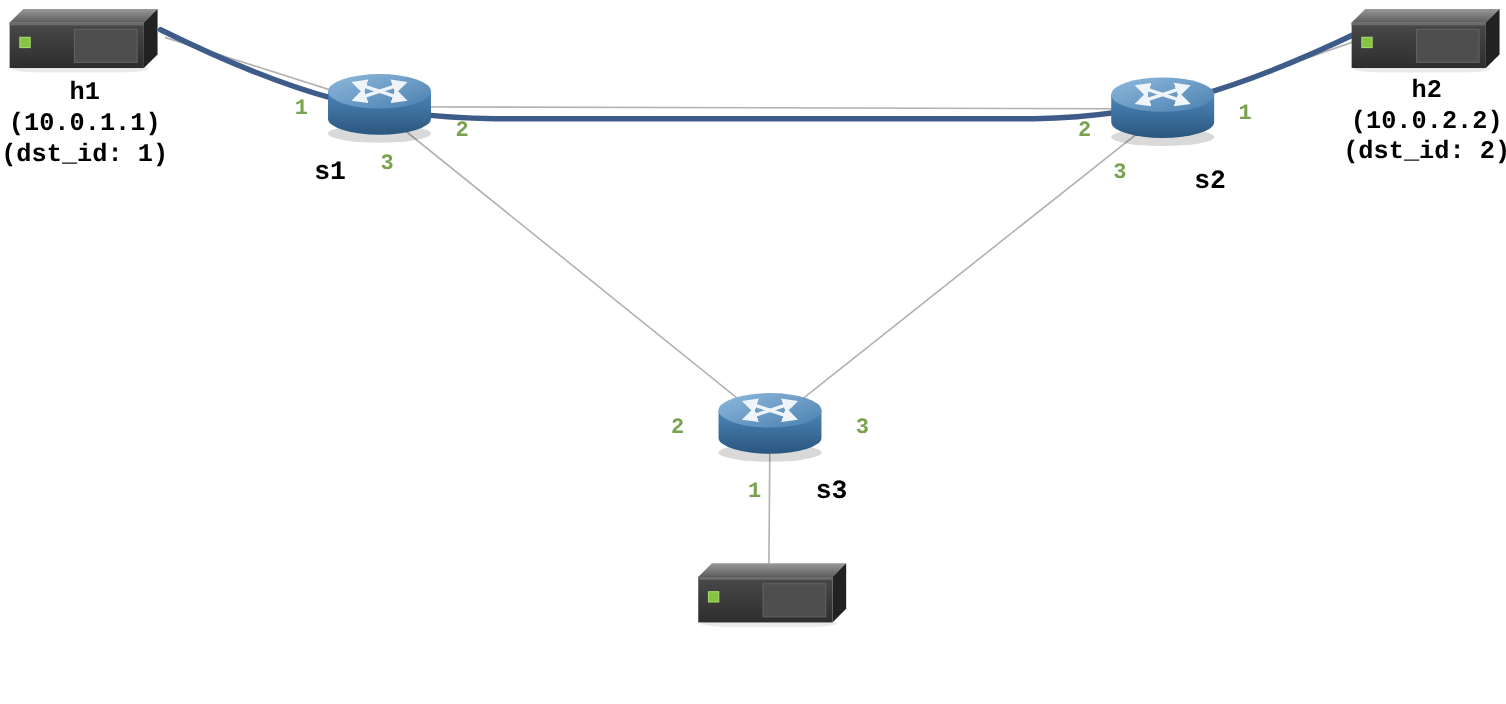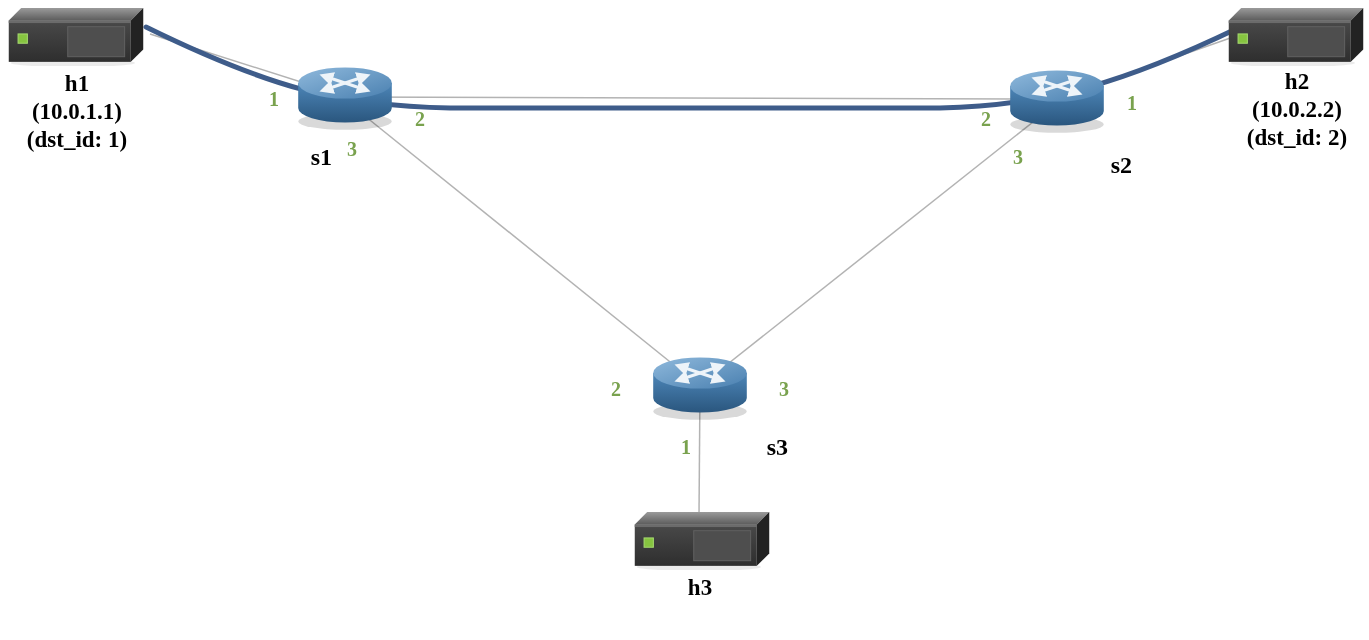--- a/index.html
+++ b/index.html
@@ -1,31 +1,31 @@
 <!DOCTYPE html>
 <html><head>
 <meta charset="utf-8">
 <style>
   html,body{margin:0;padding:0;background:#ffffff;}
   .stage{
     position:relative;
     width:1369px;height:640px;
     background:#ffffff;
     overflow:hidden;
-    font-family:Liberation Serif, serif;
+    font-family:Liberation Mono, monospace;
   }
   .links{position:absolute;left:0;top:0;width:1369px;height:640px;}
   .node{position:absolute;}
   .node svg{display:block;width:100%;height:100%;}
   .host-label{
     position:absolute;text-align:center;color:#000;
     font-weight:bold;font-size:23px;line-height:28px;
   }
   .sw-label{
-    position:absolute;text-align:right;color:#000;
+    position:absolute;text-align:center;color:#000;
     font-weight:bold;font-size:24px;
   }
   .port{
     position:absolute;color:#79a24e;font-weight:bold;font-size:20px;
     width:20px;text-align:center;
   }
 </style>
 </head>
 <body>
 
@@ -108,21 +108,20 @@
     <div>(10.0.2.2)</div>
     <div>(dst_id: 2)</div>
   </div>
 
   <div class="node" style="left:634px;top:510px;width:136px;height:60px">
     <svg viewBox="0 0 130 58">
         <use href="#server-icon"></use>
       </svg>
   </div>
   <div class="host-label" style="left:530px;top:574px;width:340px">
-    <div>h3</div>
   </div>
 
   <div class="node" style="left:293px;top:60px;width:104px;height:73px">
     <svg viewBox="0 0 100 70">
         <use href="#router-icon"></use>
       </svg>
   </div>
   <div class="sw-label" style="left:268px;top:144px;width:64px">s1</div>
 
   <div class="node" style="left:1005px;top:63px;width:104px;height:73px">

